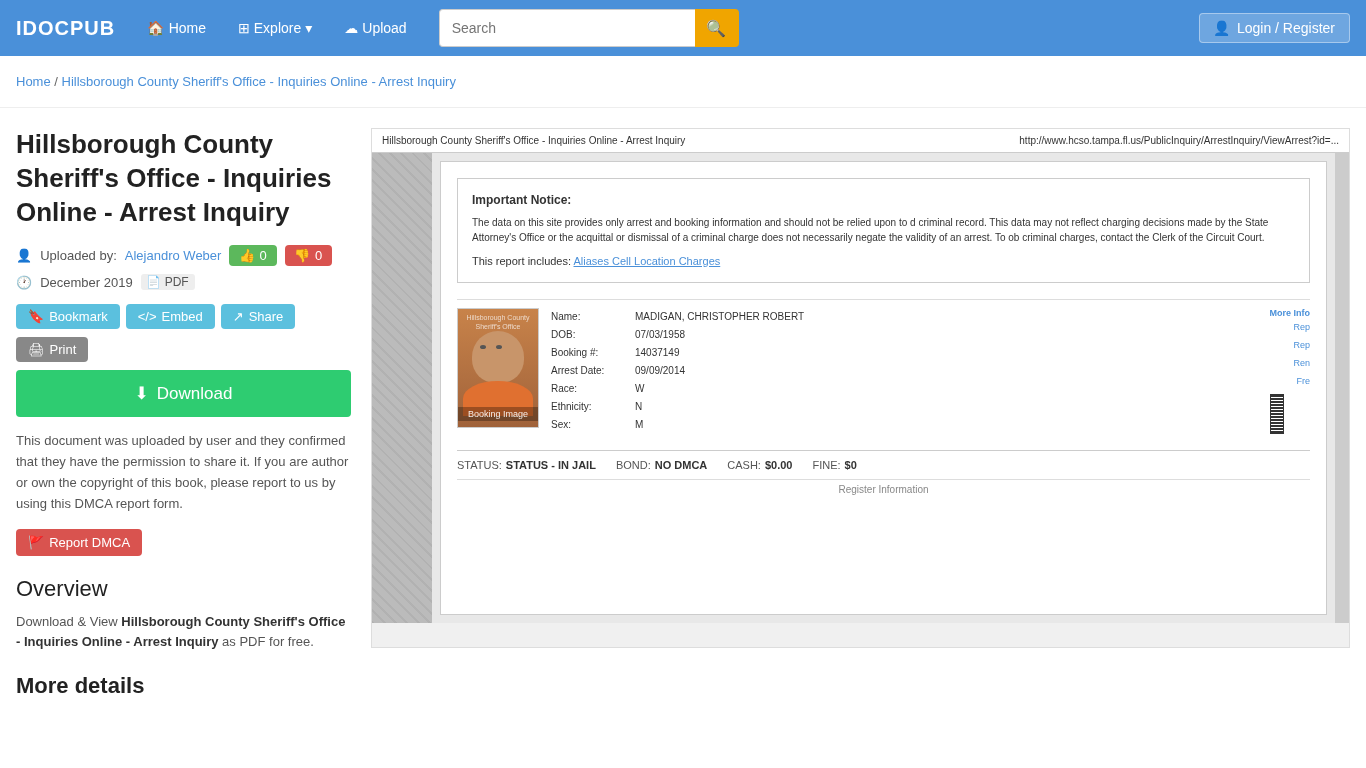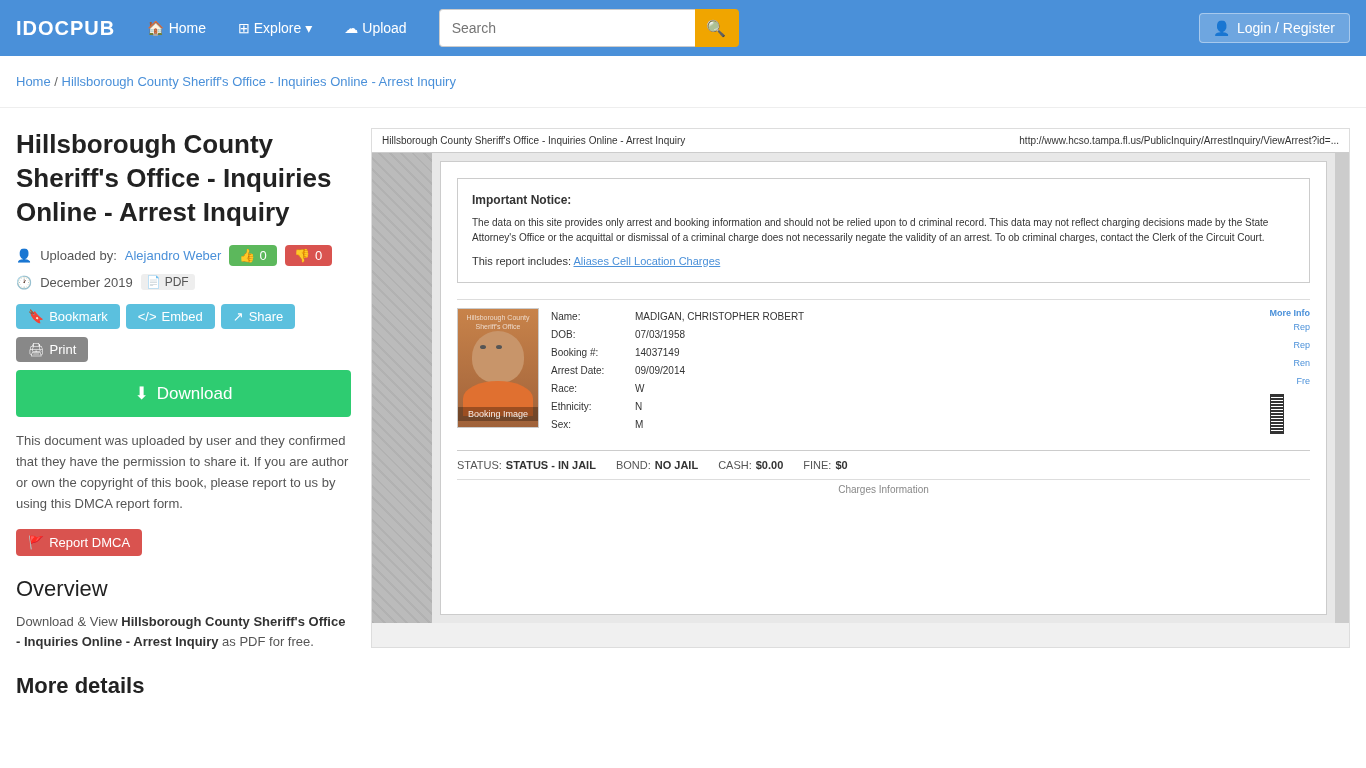--- a/index.html
+++ b/index.html
@@ -603,34 +603,34 @@
             </div>
           </div>
 
           <div class="status-bar">
             <div class="status-item">
               <span class="status-label">STATUS:</span>
               <span class="status-value">STATUS - IN JAIL</span>
             </div>
             <div class="status-item">
               <span class="status-label">BOND:</span>
-              <span class="status-value">NO JAIL</span>
+              <span class="status-value">NO DMCA</span>
             </div>
             <div class="status-item">
               <span class="status-label">CASH:</span>
               <span class="status-value">$0.00</span>
             </div>
             <div class="status-item">
               <span class="status-label">FINE:</span>
               <span class="status-value">$0</span>
             </div>
           </div>
 
           <div class="truncated-indicator">
-            <span>Charges Information</span>
+            <span>Register Information</span>
           </div>
 
         </div>
 
         <div class="doc-right-strip"></div>
       </div>
     </div>
   </div>
 </div>
 

